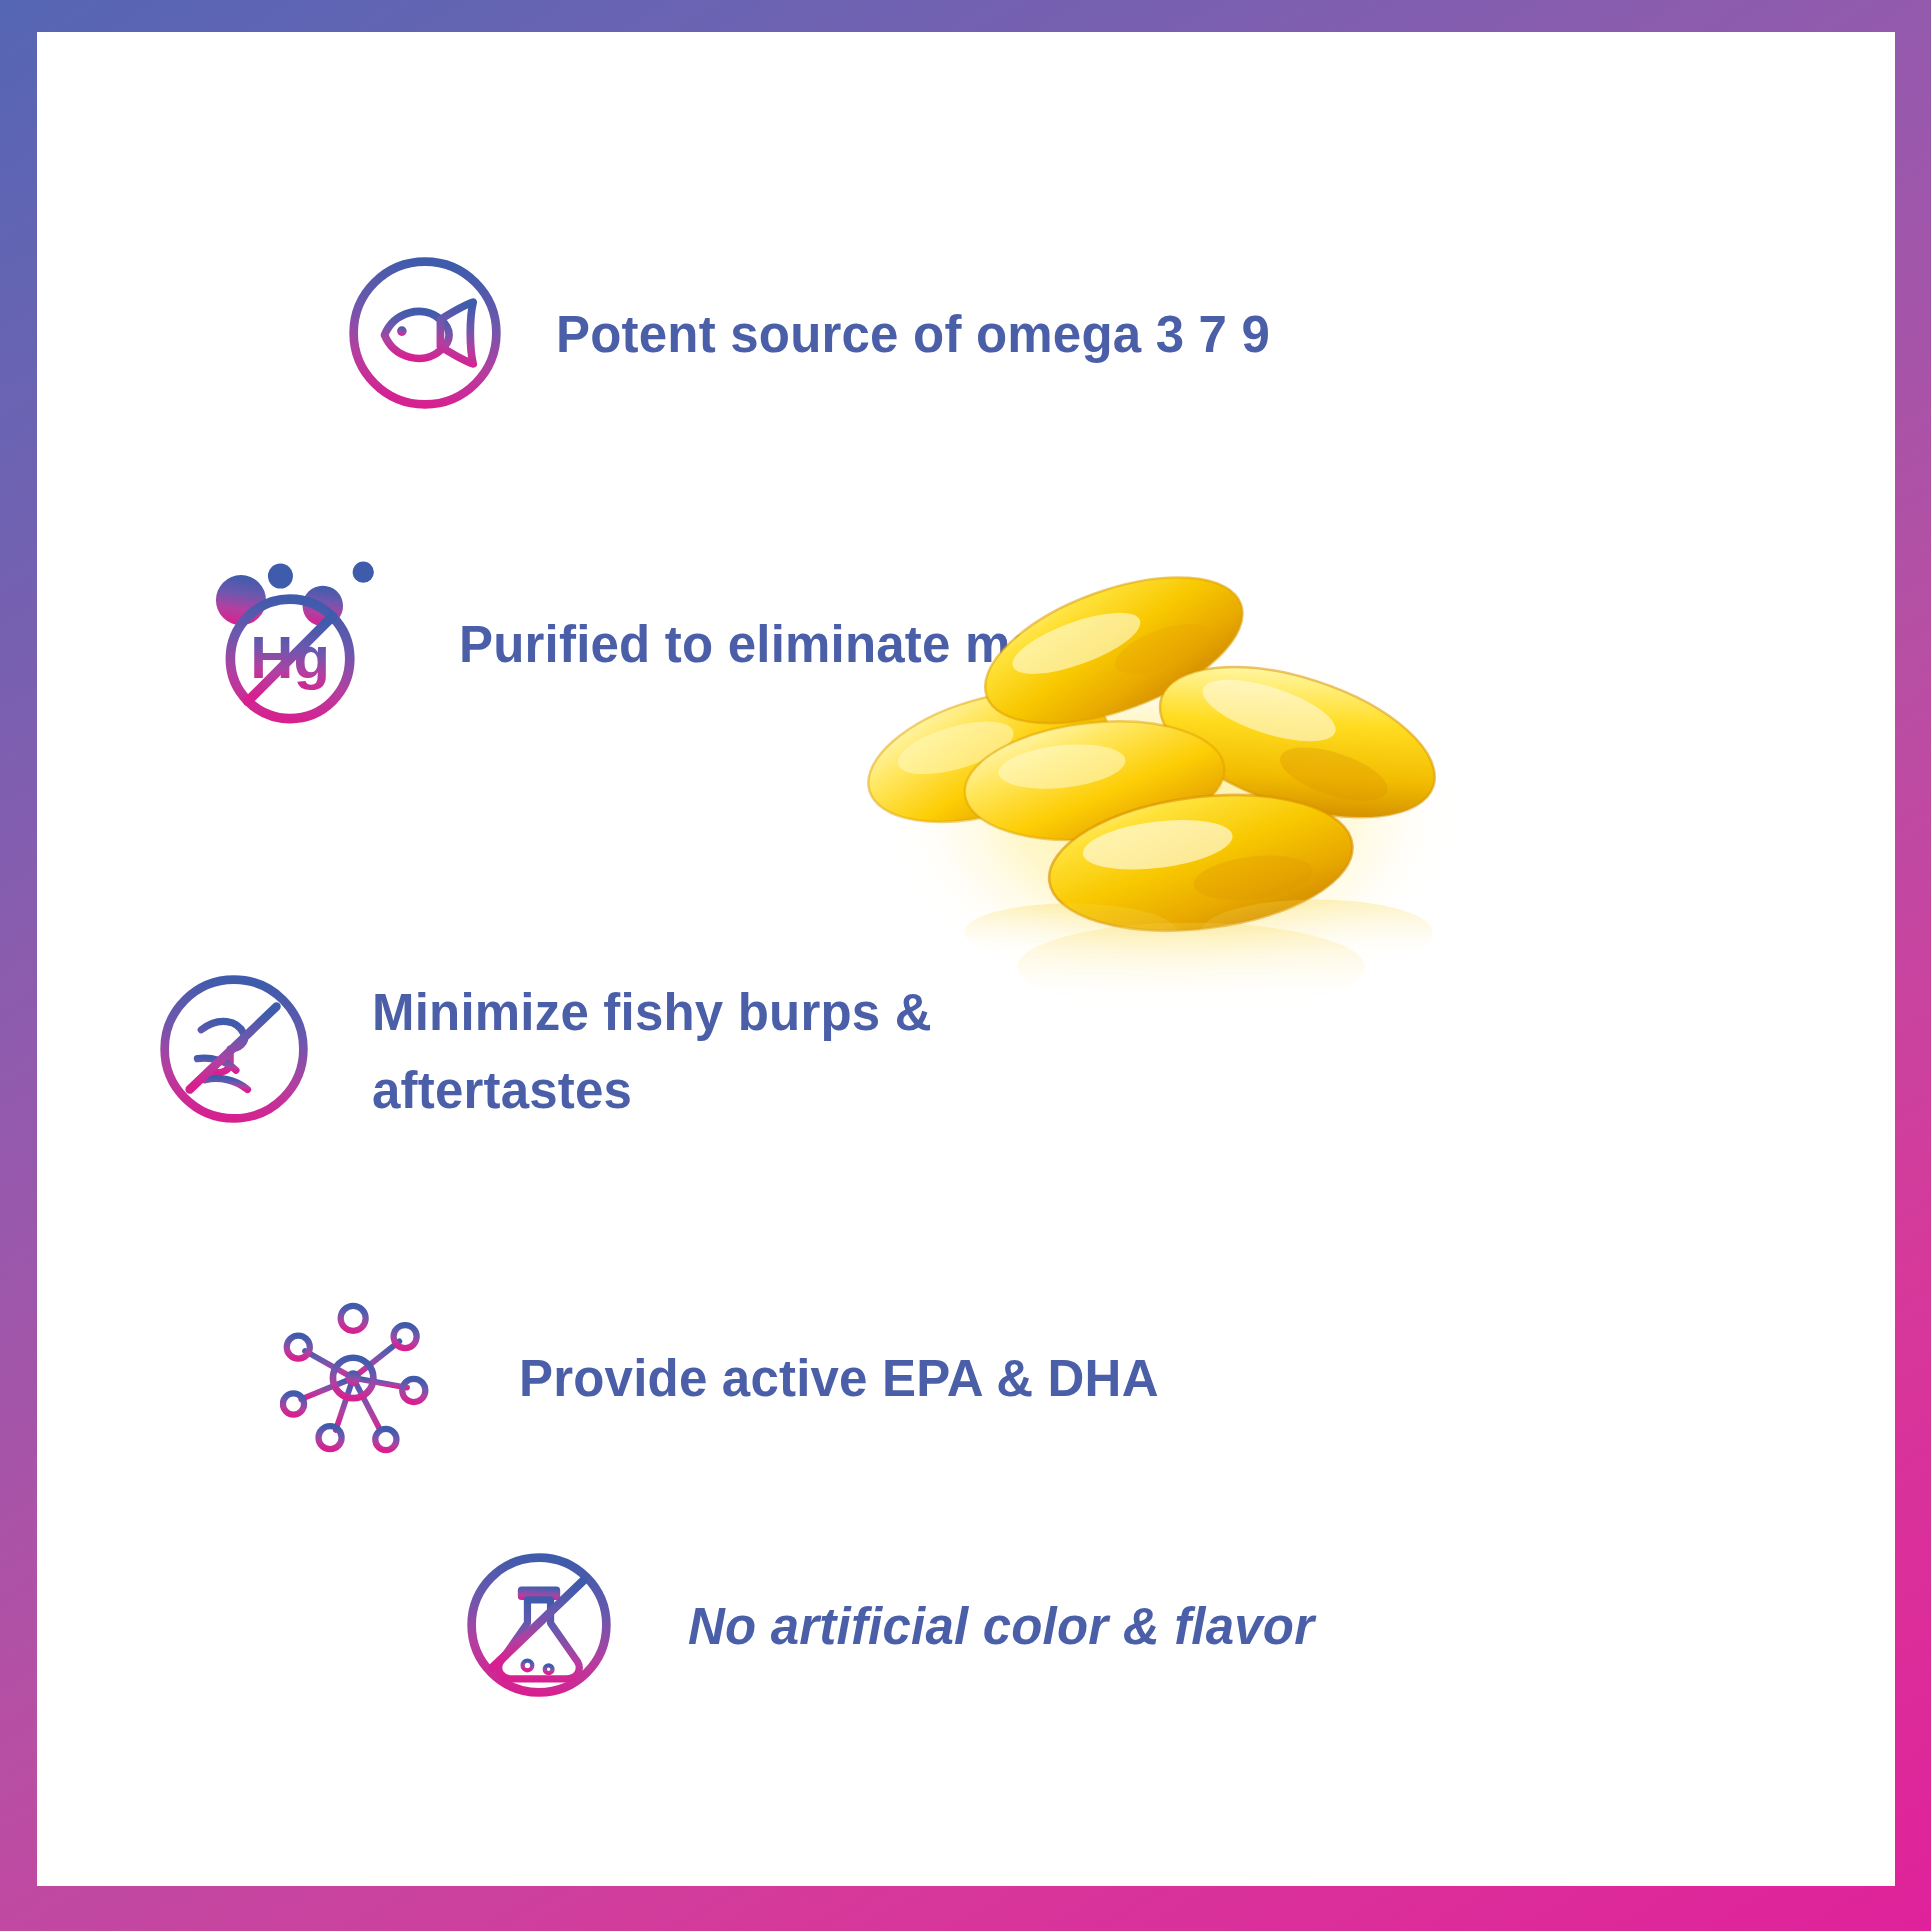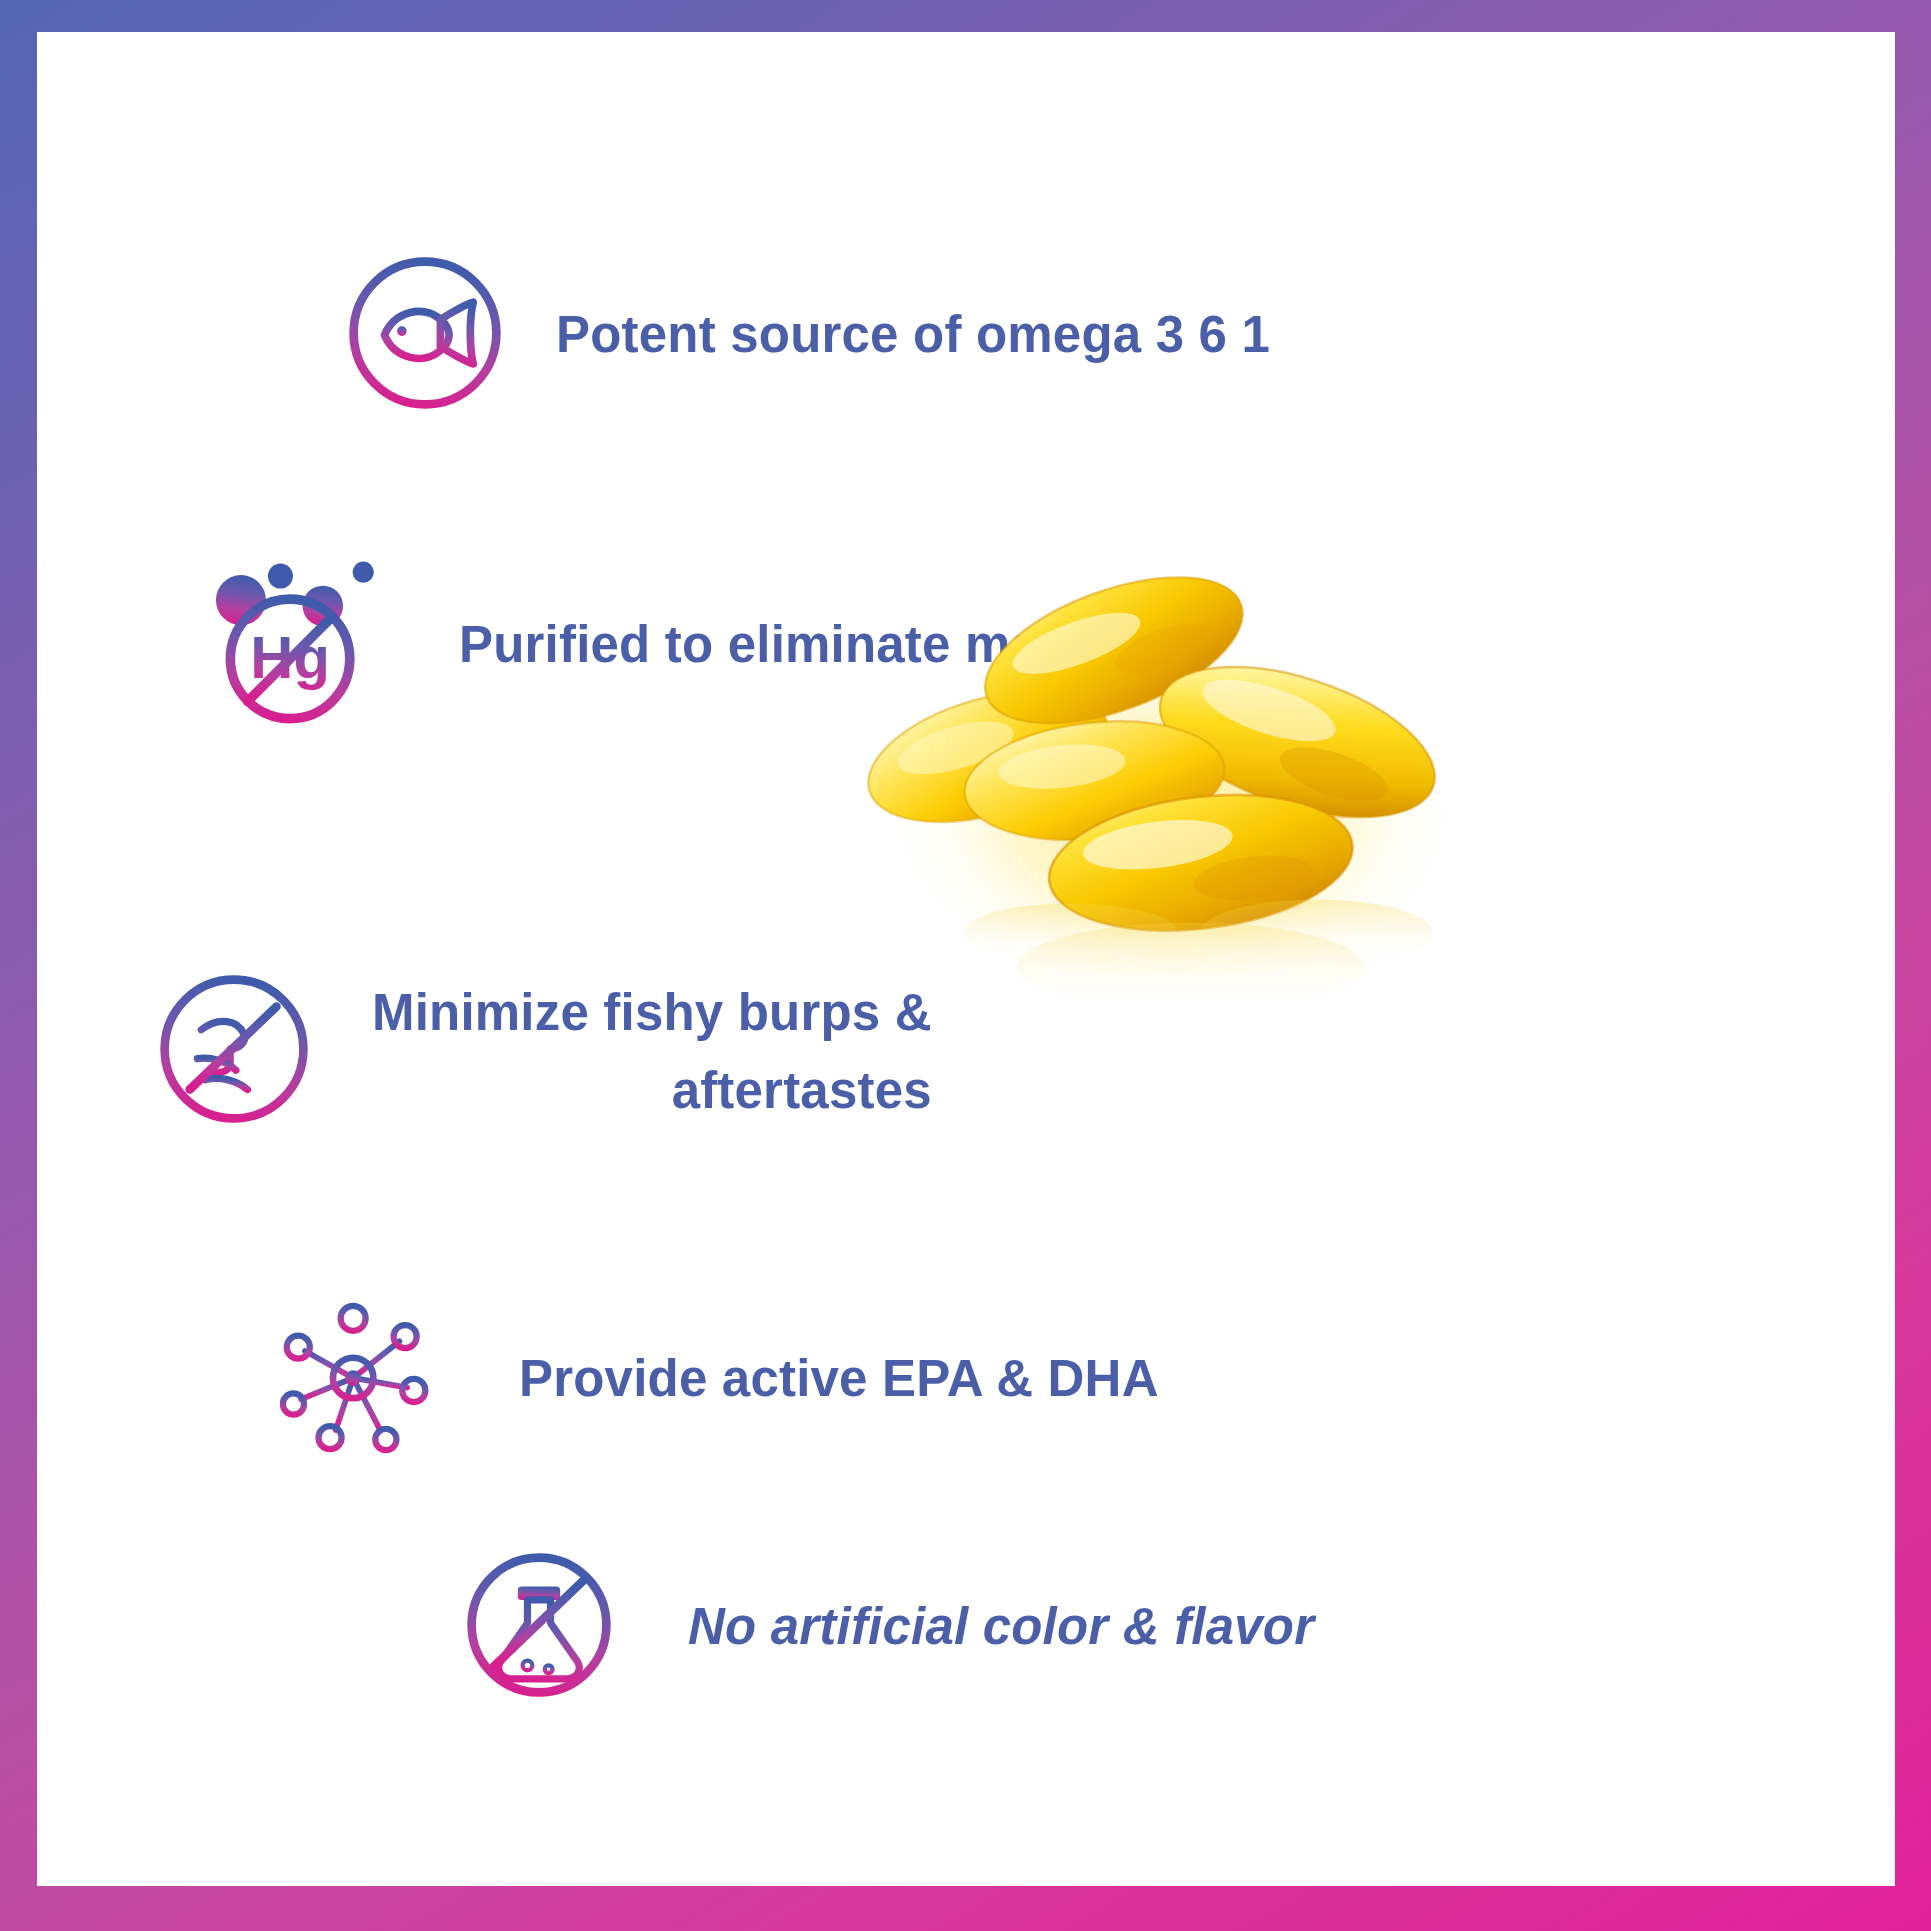--- a/index.html
+++ b/index.html
@@ -62,21 +62,21 @@
     margin-left: 50px;
   }
 
   
   #row-omega      { left: 307px;  top: 220px;  }
   #row-mercury    { left: 164px;  top: 519px;  }
   #row-burps      { left: 118px;  top: 938px;  }
   #row-epa        { left: 243px;  top: 1263px; gap: 31px; }
   #row-color      { left: 425px;  top: 1516px; }
 
-  #row-burps .benefit-text { margin-left: 58px; text-align: right; }
+  #row-burps .benefit-text { margin-left: 58px; }
   #row-epa   .benefit-text { margin-left: 54px; }
   #row-color .benefit-text { margin-left: 72px; font-style: italic; }
 
   
   #capsules-photo {
     position: absolute;
     left: 816px;
     top: 541px;
     width: 657px;
     height: 483px;
@@ -154,21 +154,21 @@
                    C 112 80, 112 92, 100 102
                    C 82 118, 52 110, 42 86 Z" fill="none" stroke="url(#gradIconV)" stroke-width="8" stroke-linecap="round" stroke-linejoin="round"></path>
 
           <path d="M100 70 C 116 60, 128 54, 134 52
                    C 130 68, 130 100, 134 116
                    C 128 114, 116 108, 100 98 Z" fill="none" stroke="url(#gradIconV)" stroke-width="8" stroke-linecap="round" stroke-linejoin="round"></path>
 
           <circle cx="60" cy="82" r="5" fill="url(#gradIconV)"></circle>
         </svg>
       </span>
-      <span class="benefit-text">Potent source of omega 3 6 1</span>
+      <span class="benefit-text">Potent source of omega 3 7 9</span>
     </div>
 
     <div class="benefit-row" id="row-mercury">
       <span class="benefit-icon">
         <svg width="208" height="183" viewBox="0 0 215 190">
 
           <circle cx="41" cy="51" r="26" fill="url(#gradIconV)"></circle>
           <circle cx="82" cy="26" r="13" fill="#3f5bab"></circle>
           <circle cx="126" cy="57" r="21" fill="url(#gradIconV)"></circle>
           <circle cx="168" cy="22" r="11" fill="#3f5bab"></circle>

